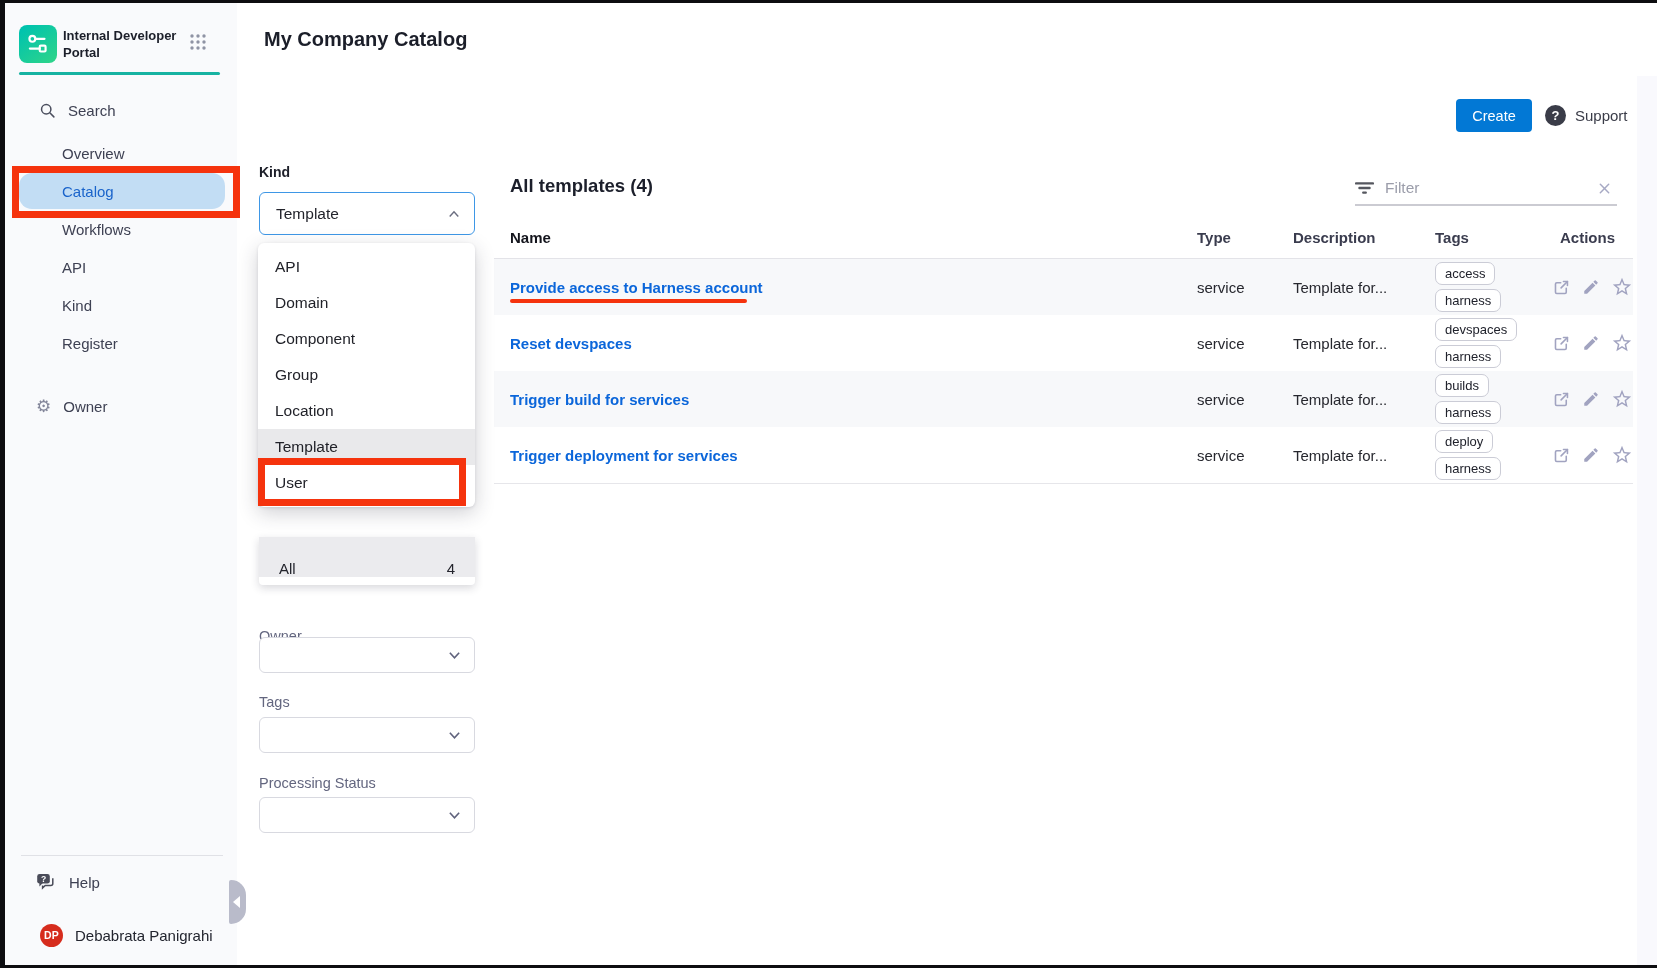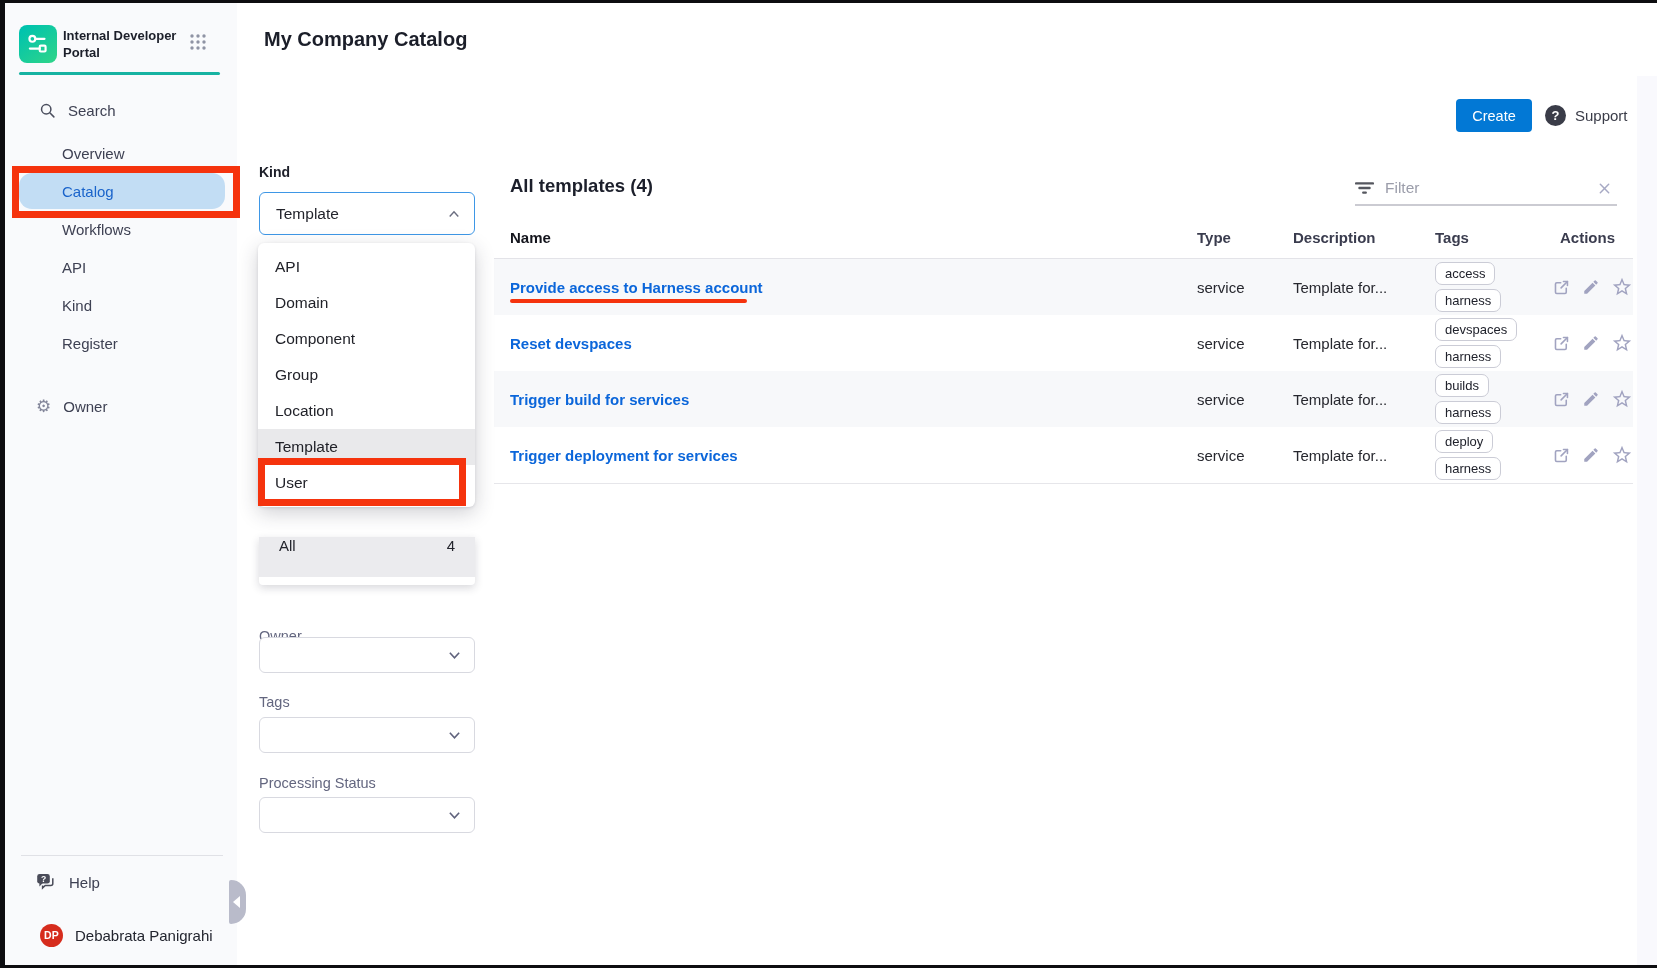--- a/index.html
+++ b/index.html
@@ -54,21 +54,21 @@
   .flabel.soft{font-weight:400;font-size:14.5px;color:#63667f;}
   .kind-select{position:absolute;left:22px;top:116px;width:216px;height:43px;box-sizing:border-box;background:#fff;
                border:1.5px solid #3e97e6;border-radius:6px;display:flex;align-items:center;padding:0 14px 0 16px;
                font-size:15.5px;color:#23242c;cursor:pointer;justify-content:space-between;}
   .dropdown{position:absolute;left:21px;top:167px;width:217px;background:#fff;border-radius:6px;padding:6px 0;
             box-shadow:0 6px 20px rgba(40,41,61,.22),0 1px 3px rgba(40,41,61,.12);z-index:10;}
   .dd-item{height:36px;display:flex;align-items:center;padding-left:17px;font-size:15.5px;color:#212229;cursor:pointer;}
   .dd-item.sel{background:#e9e9eb;}
   .counts-card{position:absolute;left:22px;top:461px;width:216px;height:48px;background:#fff;border-radius:0 0 4px 4px;
                box-shadow:0 3px 9px rgba(40,41,61,.18);z-index:5;}
-  .counts-row{height:40px;background:#ebebee;display:flex;align-items:flex-start;justify-content:space-between;
+  .counts-row{height:40px;background:#ebebee;display:flex;align-items:flex-end;justify-content:space-between;
               padding:0 20px;font-size:15px;color:#23242c;cursor:pointer;}
   .soft-select{position:absolute;left:22px;width:216px;height:36px;box-sizing:border-box;background:#fff;
                border:1px solid #d8d9e0;border-radius:6px;display:flex;align-items:center;justify-content:flex-end;
                padding:0 13px;cursor:pointer;}
 
   
   .table-title{position:absolute;left:273px;top:99px;font-size:18.5px;font-weight:700;color:#1c1f2b;margin:0;}
   .tfilter{position:absolute;left:1118px;top:96px;width:262px;height:34px;display:flex;align-items:center;gap:9px;
            border-bottom:2px solid #cbcbd2;box-sizing:border-box;}
   .tfilter input{flex:1;border:none;outline:none;background:transparent;font-size:15.5px;color:#737373;

